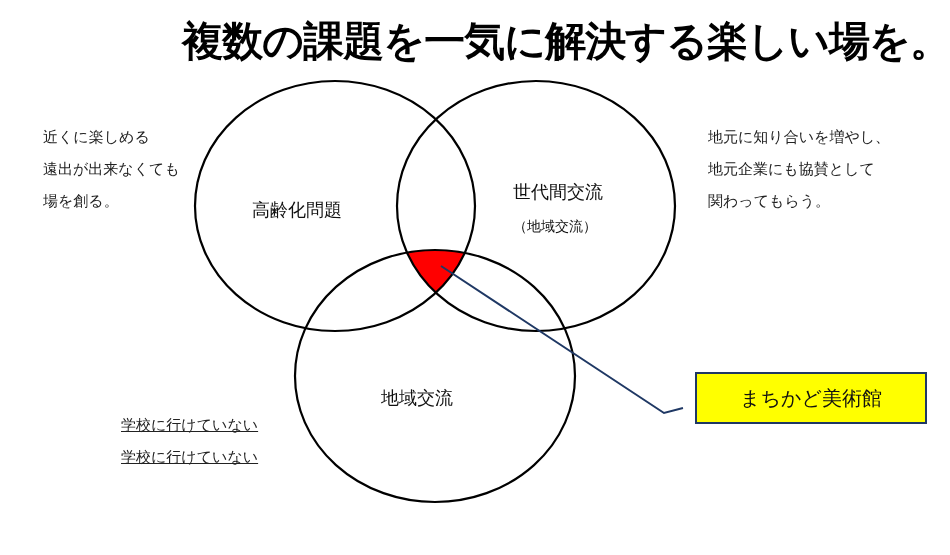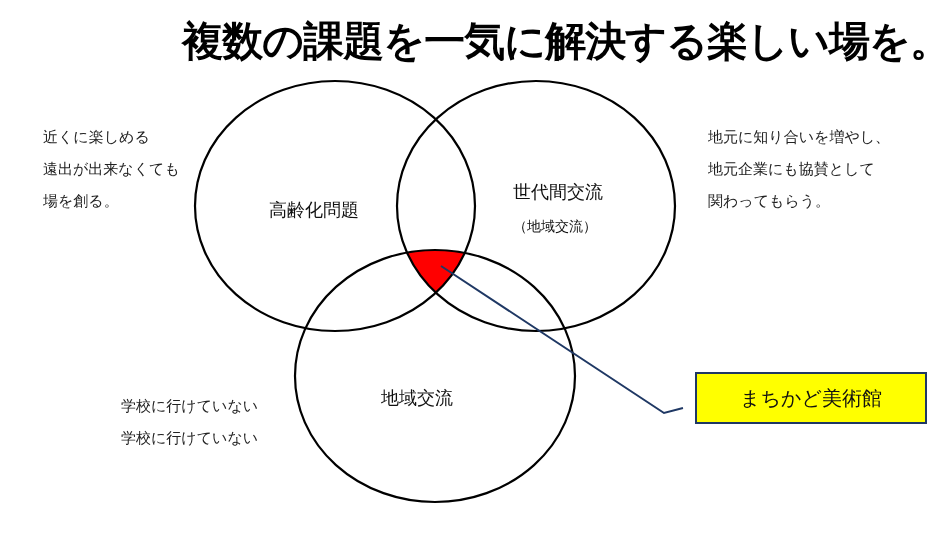--- a/index.html
+++ b/index.html
@@ -32,37 +32,37 @@
       <ellipse cx="435" cy="376" rx="140" ry="126" fill="#ff0000"></ellipse>
     </g>
   </g>
   <ellipse cx="335" cy="206" rx="140" ry="125" fill="none" stroke="#000" stroke-width="2.2"></ellipse>
   <ellipse cx="536" cy="206" rx="139" ry="125" fill="none" stroke="#000" stroke-width="2.2"></ellipse>
   <ellipse cx="435" cy="376" rx="140" ry="126" fill="none" stroke="#000" stroke-width="2.2"></ellipse>
 
   <polyline points="441,266 664,413 683,408" fill="none" stroke="#1f3864" stroke-width="2"></polyline>
 </svg>
 
-<div class="label" style="left:269px; top:198px;">高齢化問題</div>
+<div class="label" style="left:252px; top:198px;">高齢化問題</div>
 <div class="label" style="left:513px; top:180px;">世代間交流</div>
 <div class="sublabel" style="left:513px; top:218px;">（地域交流）</div>
 <div class="label" style="left:381px; top:386px;">地域交流</div>
 
 <div class="note" style="left:43px; top:121px;">
   <div>近くに楽しめる</div>
   <div>遠出が出来なくても</div>
   <div>場を創る。</div>
 </div>
 
 <div class="note" style="left:700px; top:121px;margin-left:8px;">
   <div>地元に知り合いを増やし、</div>
   <div>地元企業にも協賛として</div>
   <div>関わってもらう。</div>
 </div>
 
-<div class="note" style="left:121px; top:390px;">
+<div class="note" style="left:121px; top:409px;text-decoration:underline;">
   <div>学校に行けていない</div>
   <div>学校に行けていない</div>
 </div>
 
 <div class="callout">
   <span>まちかど美術館</span>
 </div>
 
 </body></html>

